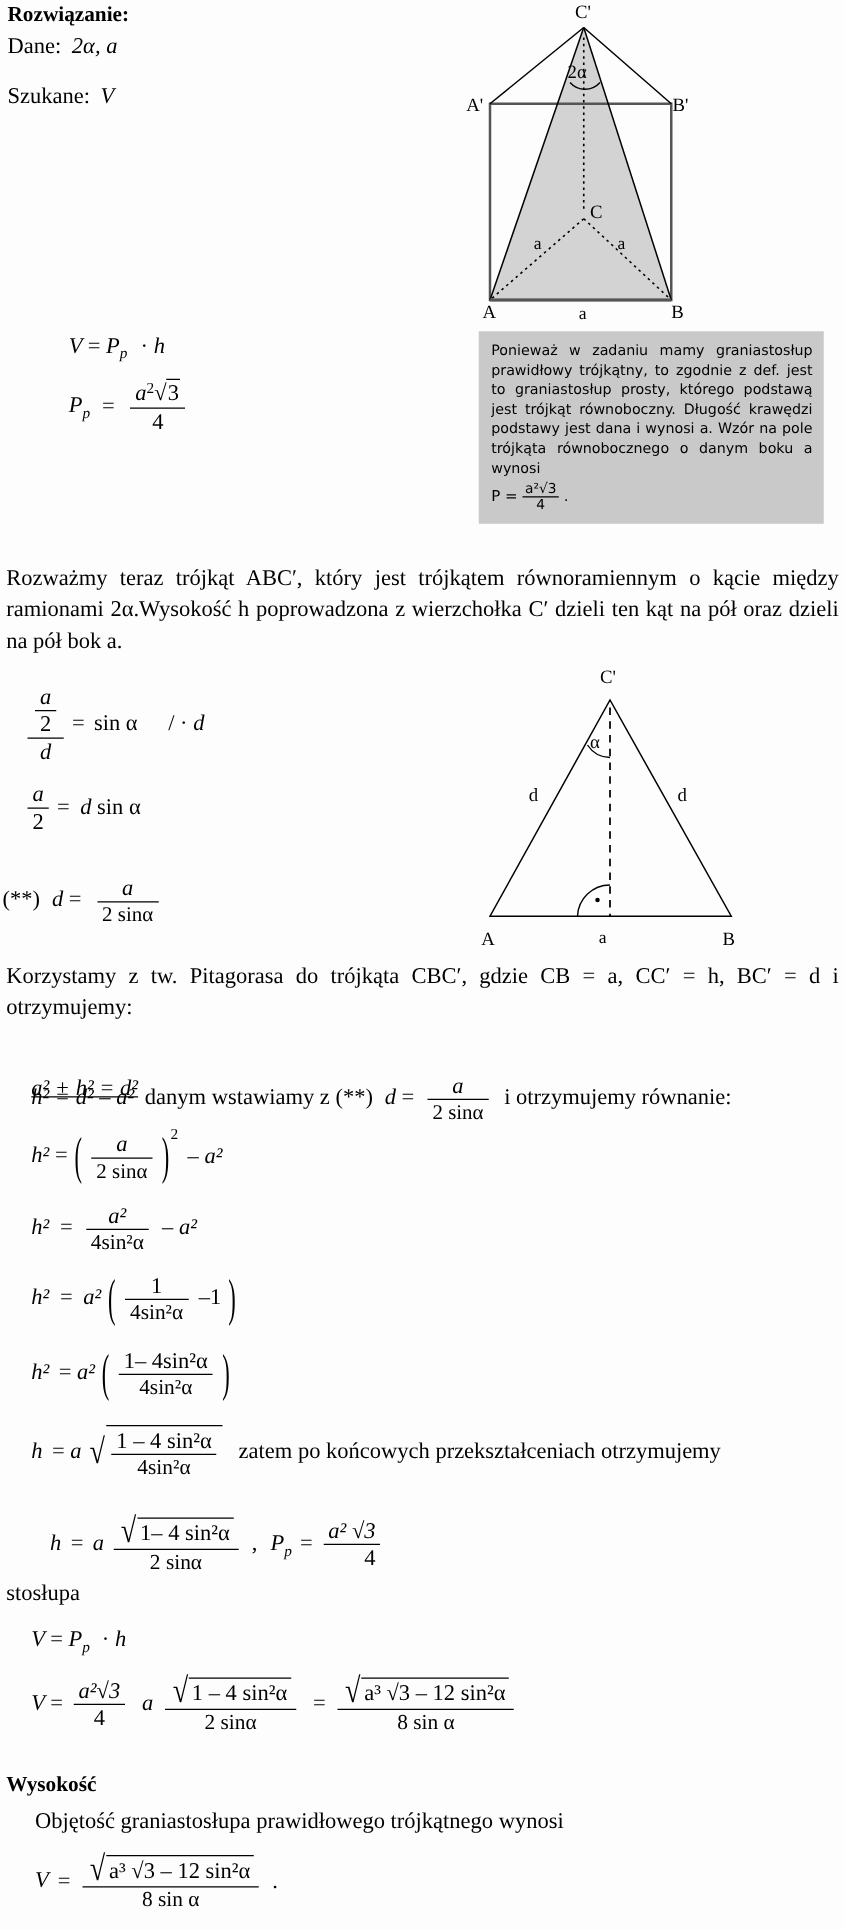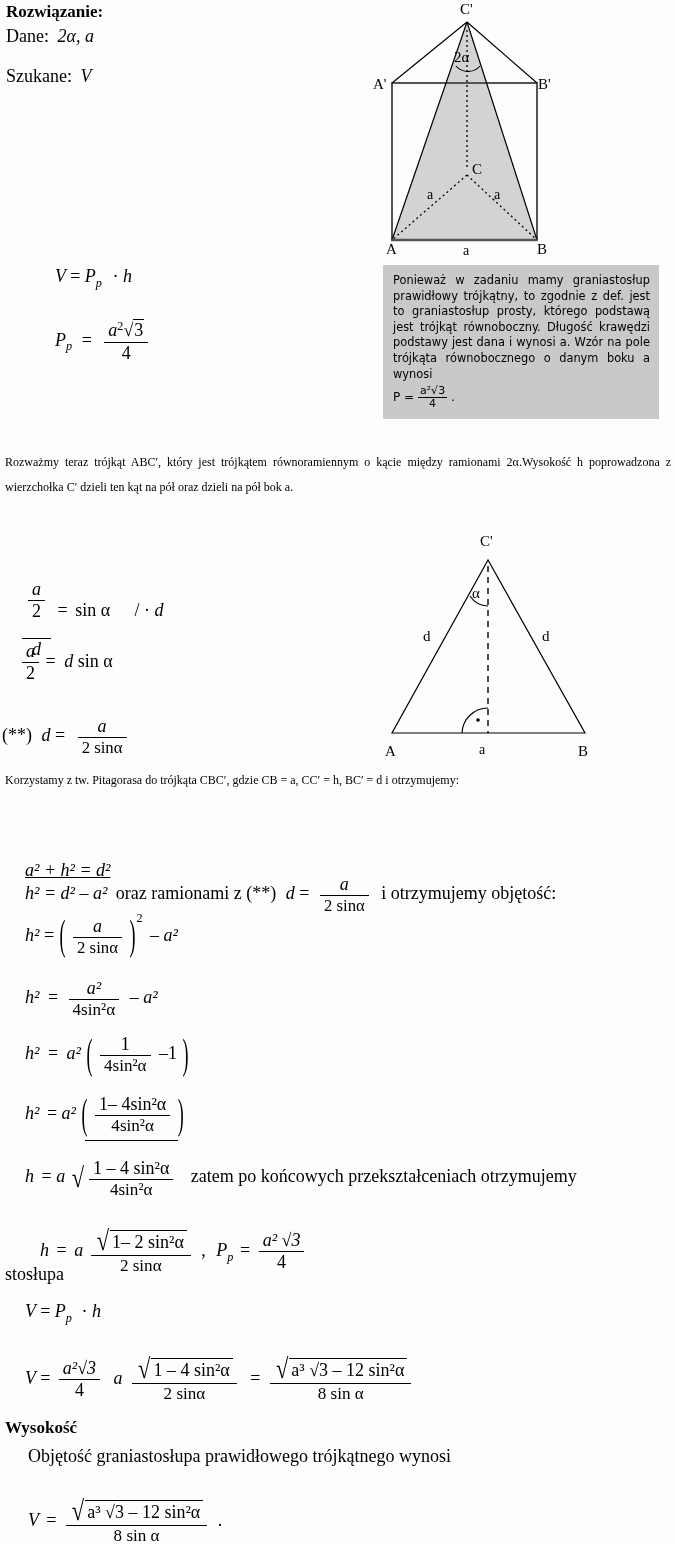--- a/index.html
+++ b/index.html
@@ -16,21 +16,21 @@
     overflow: hidden;
   }
   .abs { position: absolute; }
 
   
   .hd {
     font-weight: bold;
     font-size: 17px;
   }
   .para {
-    font-size: 12px;
+    font-size: 18px;
     line-height: 25px;
     text-align: justify;
   }
   .it { font-style: italic; }
   .math {
     font-family: "Liberation Serif", "DejaVu Serif", serif;
     font-style: italic;
     font-size: 18px;
   }
   .up { font-style: normal; }
@@ -44,21 +44,21 @@
     font-style: normal;
     vertical-align: 0.52em;
   }
 
   
   .frac {
     display: inline-block;
     vertical-align: middle;
     text-align: center;
     line-height: 1.18;
-    margin: 16px 2px;
+    margin: 0 2px;
   }
   .frac > .num { display: block; padding: 0 4px; }
   .frac > .den {
     display: block;
     border-top: 1px solid #000;
     padding: 0 4px;
   }
   .frac.nb > .den { border-top: none; }
 
   
@@ -271,28 +271,28 @@
     <span class="den up" style="font-size:0.93em;">2 sinα</span>
   </span>
 </div>
 
 <div class="abs para" style="left:5px; top:768px; width:666px;">Korzystamy z tw. Pitagorasa do trójkąta CBC′, gdzie CB = a, CC′ = h, BC′ = d i otrzymujemy:</div>
 
 <div class="abs math" style="left:25px; top:860px;text-decoration:underline;">a² + h² = d²</div>
 
 <div class="abs math" style="left:25px; top:858px;">
   <span>h² = d² – a²</span>
-  <span class="up" style="margin-left:4px;">oraz ramionami z (**)</span>
+  <span class="up" style="margin-left:4px;">danym wstawiamy z (**)</span>
   <span style="margin-left:5px;">d</span>
   <span class="up">=</span>
   <span class="frac" style="margin-left:6px;">
     <span class="num">a</span>
     <span class="den up" style="font-size:0.93em;">2 sinα</span>
   </span>
-  <span class="up" style="margin-left:6px;">i otrzymujemy objętość:</span>
+  <span class="up" style="margin-left:6px;">i otrzymujemy równanie:</span>
 </div>
 
 <div class="abs math" style="left:25px; top:900px;">
   <span>h²</span>
   <span class="up">=</span>
   <span class="paren">(</span>
   <span class="frac">
     <span class="num">a</span>
     <span class="den up" style="font-size:0.93em;">2 sinα</span>
   </span>
@@ -349,28 +349,28 @@
   </span>
   <span class="up" style="margin-left:8px;margin-top:24px;">zatem po końcowych przekształceniach otrzymujemy</span>
 </div>
 
 <div class="abs math" style="left:40px; top:1212px; width:640px;">
   <span>h</span>
   <span class="up" style="margin-left:3px;">=</span>
   <span style="margin-left:3px;">a</span>
   <span class="frac" style="margin-left:3px;">
     <span class="num">
-      <span class="rad"><span class="sign">√</span><span class="body up">1– 2 sin²α</span></span>
+      <span class="rad"><span class="sign">√</span><span class="body up">1– 4 sin²α</span></span>
     </span>
     <span class="den up" style="font-size:0.95em;">2 sinα</span>
   </span>
   <span class="up" style="margin-left:4px;">,</span>
   <span style="margin-left:6px;">P</span><sub>p</sub>
   <span class="up" style="margin-left:2px;">=</span>
-  <span class="frac" style="margin-left:4px;">
+  <span class="frac" style="margin-left:4px;text-align:right;">
     <span class="num"><span>a² √3</span></span>
     <span class="den up">4</span>
   </span>
 </div>
 <div class="abs" style="left:5px; top:1264px; font-size:18px;">stosłupa</div>
 
 <div class="abs math" style="left:25px; top:1301px;">
   <span>V</span>
   <span class="up">=</span>
   <span>P</span><sub>p</sub>

